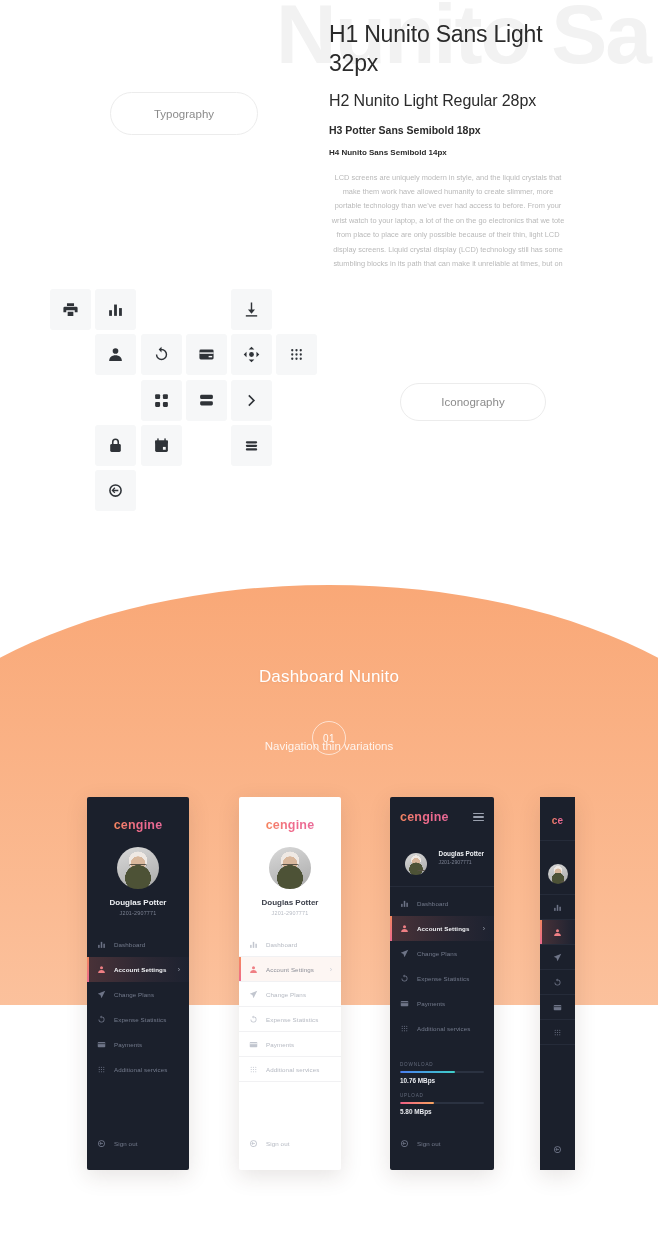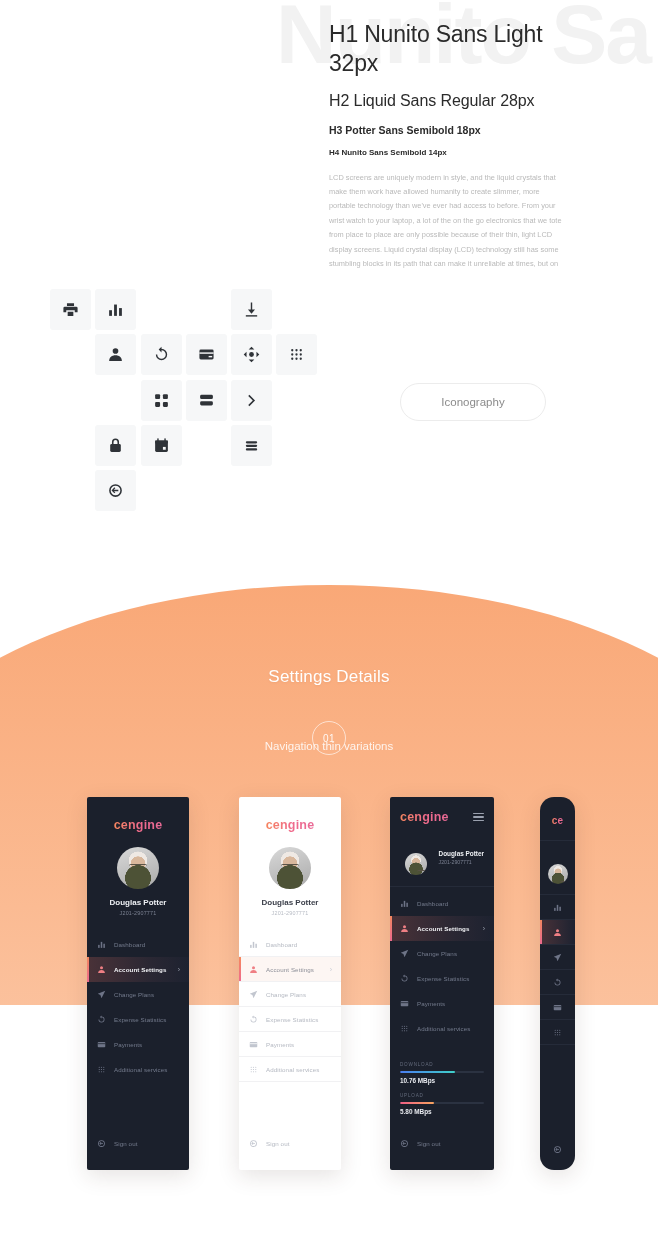--- a/index.html
+++ b/index.html
@@ -19,20 +19,21 @@
     font-family: "Liberation Sans", sans-serif;
   }
   .typo-block { position: absolute; left: 329px; top: 20px; width: 260px; }
   .h1-sample { font-size: 23px; font-weight: 300; color:#2b2b2b; line-height:1.25; letter-spacing:-0.2px;}
   .h2-sample { font-size: 16px; font-weight: 400; color:#2b2b2b; margin-top: 14px; letter-spacing:-0.1px;}
   .h3-sample { font-size: 10.5px; font-weight: 600; color:#2b2b2b; margin-top: 14px;}
   .h4-sample { font-size: 8px; font-weight: 700; color:#2b2b2b; margin-top: 12px;}
   .body-sample {
     font-size: 7.4px; line-height: 1.95; color:#b9b9b9; margin-top: 14px;
     width: 238px;
+    text-align: center;
   }
 
   .pill-btn {
     position: absolute;
     display: flex; align-items: center; justify-content: center;
     border: 1px solid #ececec; border-radius: 40px;
     background: #fff; color:#8b8b8b; font-size: 11.5px;
   }
   #typography-pill { left: 110px; top: 92px; width: 148px; height: 43px; }
   #iconography-pill { left: 400px; top: 383px; width: 146px; height: 38px; }
@@ -77,21 +78,21 @@
   .panel { position:absolute; overflow:hidden; }
   .panel-dark { background:#1b202c; }
   .panel-light { background:#ffffff; }
 
   #panel-1 { left:87px; top:797px; width:102px; height:373px; border-radius:2px;
              box-shadow:0 6px 22px rgba(60,40,30,.13); }
   #panel-2 { left:239px; top:797px; width:102px; height:373px; border-radius:2px;
              box-shadow:0 6px 22px rgba(60,40,30,.13); }
   #panel-3 { left:390px; top:797px; width:104px; height:373px; border-radius:2px;
              box-shadow:0 6px 22px rgba(60,40,30,.13); }
-  #panel-4 { left:540px; top:797px; width:35px; height:373px; border-radius:14px;
+  #panel-4 { left:540px; top:797px; width:35px; height:373px; border-radius:0;
              box-shadow:0 6px 22px rgba(60,40,30,.13); }
 
   .logo {
     font-size:12.5px; font-weight:600; letter-spacing:.2px;
     background: linear-gradient(90deg,#f6855f 0%,#ef6a8d 55%,#e96a96 100%);
     -webkit-background-clip:text; background-clip:text; color:transparent;
   }
   .logo-sm { font-size:10px; }
   .p1-logo { text-align:center; margin-top:18px; }
   .avatar {
@@ -176,26 +177,27 @@
 </style>
 </head>
 <body>
 
 <div class="page">
 
   <div class="ghost-word">Nunito Sa</div>
 
   <div class="typo-block">
     <div class="h1-sample">H1 Nunito Sans Light 32px</div>
-    <div class="h2-sample">H2 Liquid Sans Regular 28px</div>
+    <div class="h2-sample">H2 Nunito Light Regular 28px</div>
     <div class="h3-sample">H3 Potter Sans Semibold 18px</div>
     <div class="h4-sample">H4 Nunito Sans Semibold 14px</div>
     <div class="body-sample">LCD screens are uniquely modern in style, and the liquid crystals that make them work have allowed humanity to create slimmer, more portable technology than we've ever had access to before. From your wrist watch to your laptop, a lot of the on the go electronics that we tote from place to place are only possible because of their thin, light LCD display screens. Liquid crystal display (LCD) technology still has some stumbling blocks in its path that can make it unreliable at times, but on</div>
   </div>
 
+  <div class="pill-btn" id="typography-pill">Typography</div>
 
   <div class="icon-grid">
 
     <div class="icon-cell" style="left:0px;top:0px">
       <svg viewBox="0 0 24 24">
           <path d="M7 3h10v4H7zM4 8h16a2 2 0 012 2v6h-4v-3H6v3H2v-6a2 2 0 012-2zm4 7h8v6H8z"></path>
         </svg>
       </div>
 
     <div class="icon-cell" style="left:45px;top:0px">
@@ -309,21 +311,21 @@
           <path d="M12 3a9 9 0 100 18 9 9 0 000-18zm0 2.2a6.8 6.8 0 110 13.6 6.8 6.8 0 010-13.6z"></path>
           <path d="M16 11H9.6l2.2-2.2-1.4-1.4L6.4 12l4 4 1.4-1.4L9.6 13H16z"></path>
         </svg>
       </div>
   </div>
 
   <div class="pill-btn" id="iconography-pill">Iconography</div>
 
   <div class="hero">
     <div class="hero-bg"></div>
-    <div class="hero-title">Settings Details</div>
+    <div class="hero-title">Dashboard Nunito</div>
     <div class="hero-num">01</div>
     <div class="hero-sub">Navigation thin variations</div>
   </div>
 
   <div class="panel panel-dark dark" id="panel-1">
     <div class="p1-logo"><span class="logo">cengine</span></div>
     <div class="avatar"></div>
     <div class="uname uname-dark">Douglas Potter</div>
     <div class="uid uid-dark">J201-2907771</div>
 

